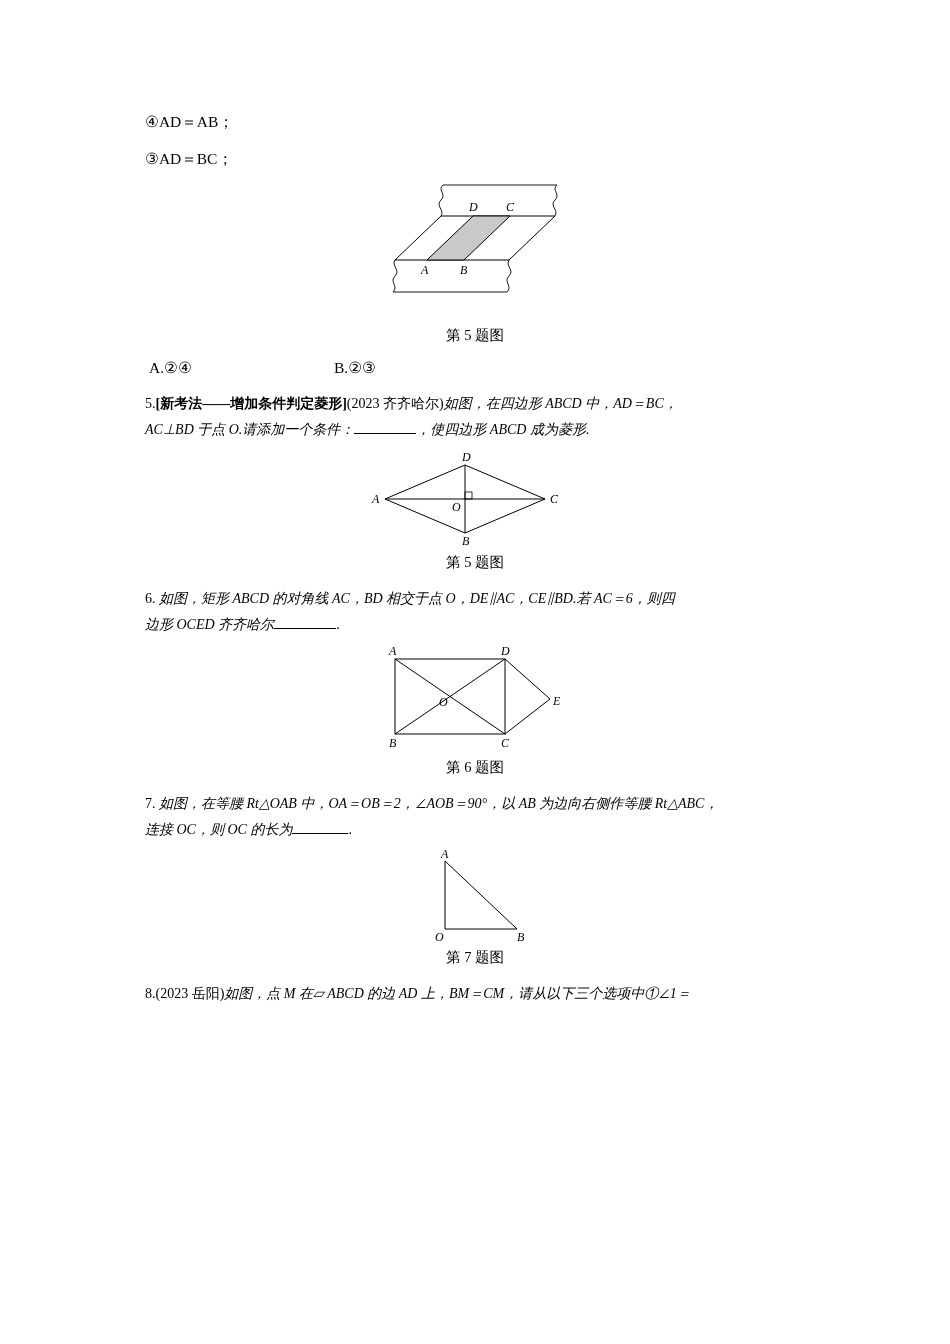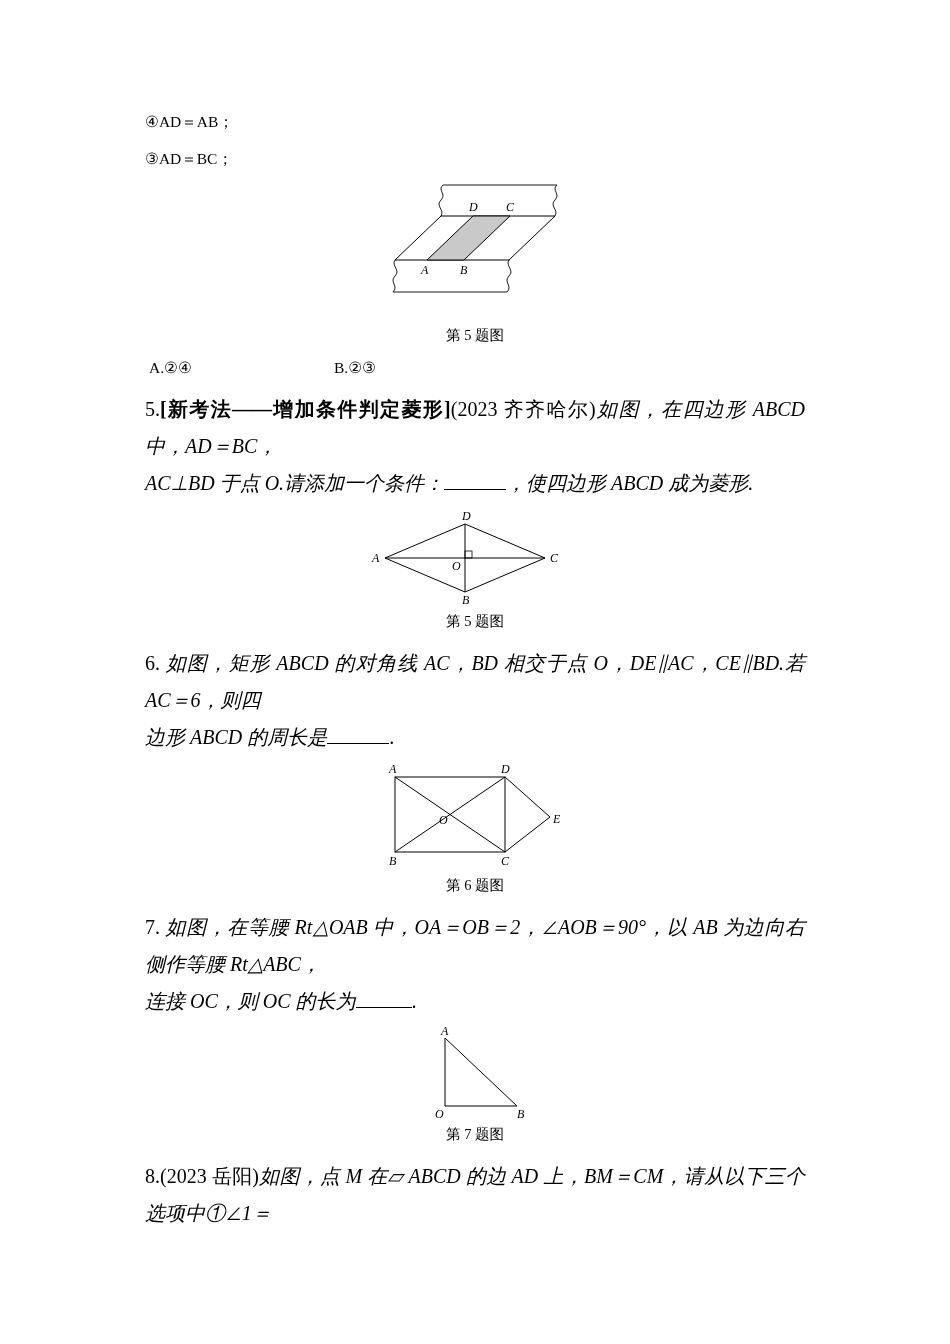--- a/index.html
+++ b/index.html
@@ -45,21 +45,21 @@
     margin: 6px 0 14px 0;
   }
   .choices {
     display: flex;
     font-size: 15.5px;
     margin: 0 0 10px 0;
     padding-left: 4px;
     align-items: center;
   }
   .choices .ch { width: 185px; }
-  .qtext { font-size: 20px; line-height: 1.85; text-align: justify; }
+  .qtext { font-size: 14px; line-height: 1.85; text-align: justify; }
   .blank-u { display: inline-block; border-bottom: 1px solid #000; width: 62px; }
   .blank-sm { display: inline-block; border-bottom: 1px solid #000; width: 56px; }
 </style>
 </head>
 <body>
 
 <div class="page">
 
   <p class="line tight">④AD＝AB；</p>
   <p class="line tight">③AD＝BC；</p>
@@ -107,21 +107,21 @@
       <text x="180" y="54" font-family="Liberation Serif, serif" font-size="12" font-style="italic">C</text>
       <text x="92" y="96" font-family="Liberation Serif, serif" font-size="12" font-style="italic">B</text>
       <text x="82" y="62" font-family="Liberation Serif, serif" font-size="12" font-style="italic">O</text>
     </svg>
     <p class="cap cap-zh">第 5 题图</p>
   </div>
 
   <p class="qtext" style="margin:14px 0 0 0;">
     <span>6.</span>
     <span class="it">如图，矩形 ABCD 的对角线 AC，BD 相交于点 O，DE∥AC，CE∥BD.若 AC＝6，则四</span><br>
-    <span class="it">边形 ABCD 的周长是</span><span class="blank-u"></span><span>.</span>
+    <span class="it">边形 OCED 齐齐哈尔</span><span class="blank-u"></span><span>.</span>
   </p>
 
   <div class="figwrap">
     <svg width="200" height="110" viewBox="0 0 200 110">
 
       <rect x="20" y="15" width="110" height="75" fill="none" stroke="#000" stroke-width="1"></rect>
       <line x1="20" y1="15" x2="130" y2="90" stroke="#000" stroke-width="1"></line>
       <line x1="130" y1="15" x2="20" y2="90" stroke="#000" stroke-width="1"></line>
       <line x1="130" y1="15" x2="175" y2="55" stroke="#000" stroke-width="1"></line>
       <line x1="130" y1="90" x2="175" y2="55" stroke="#000" stroke-width="1"></line>

